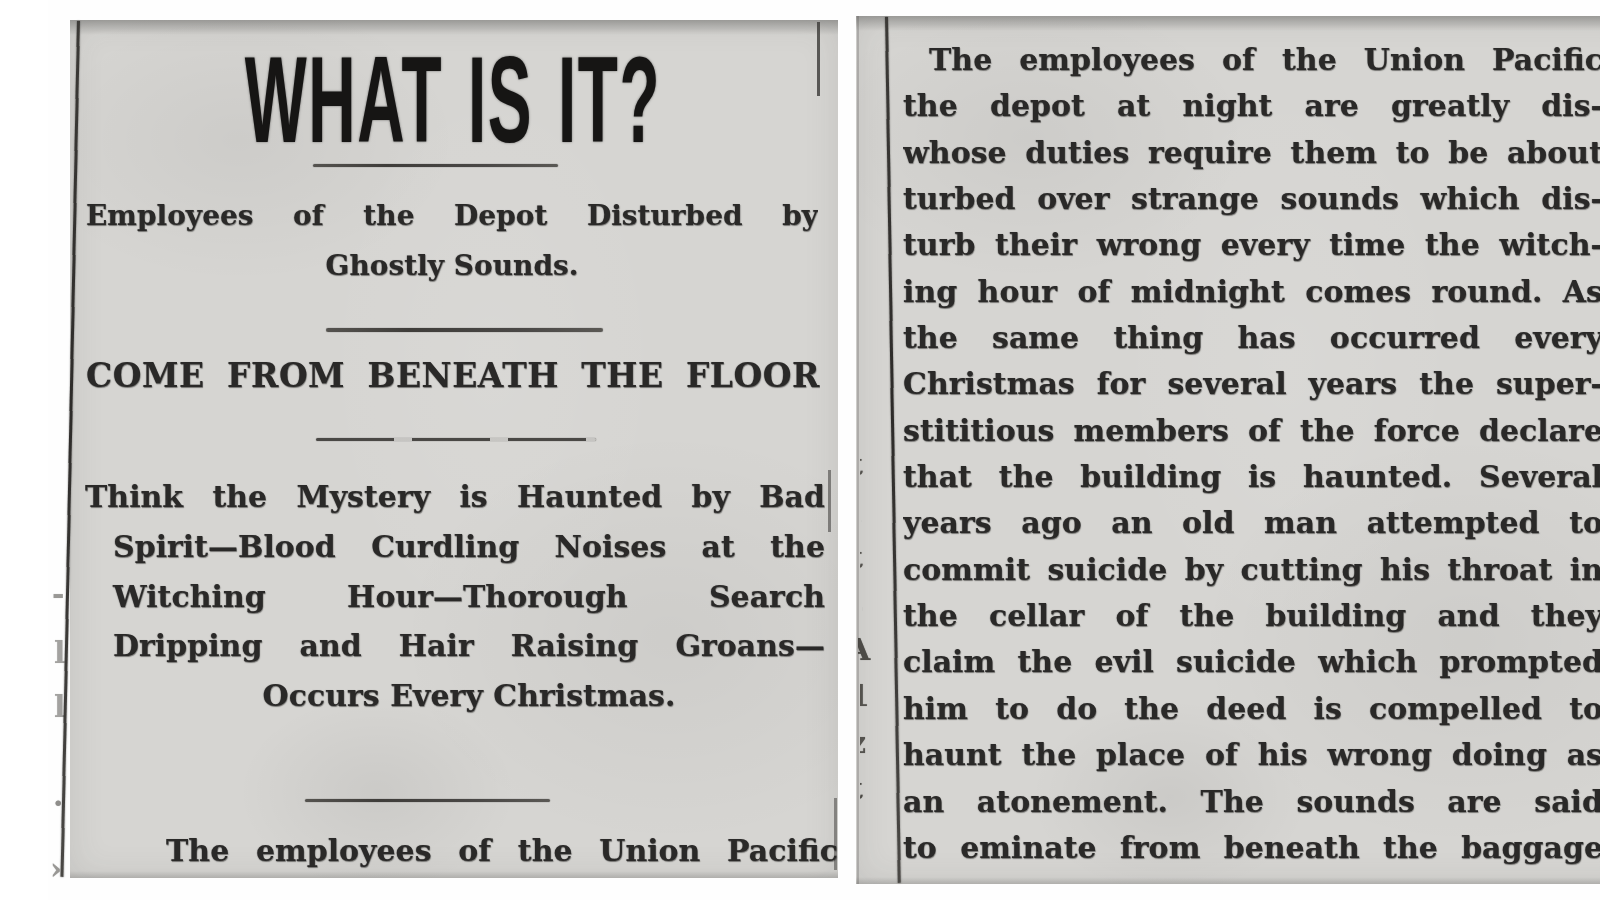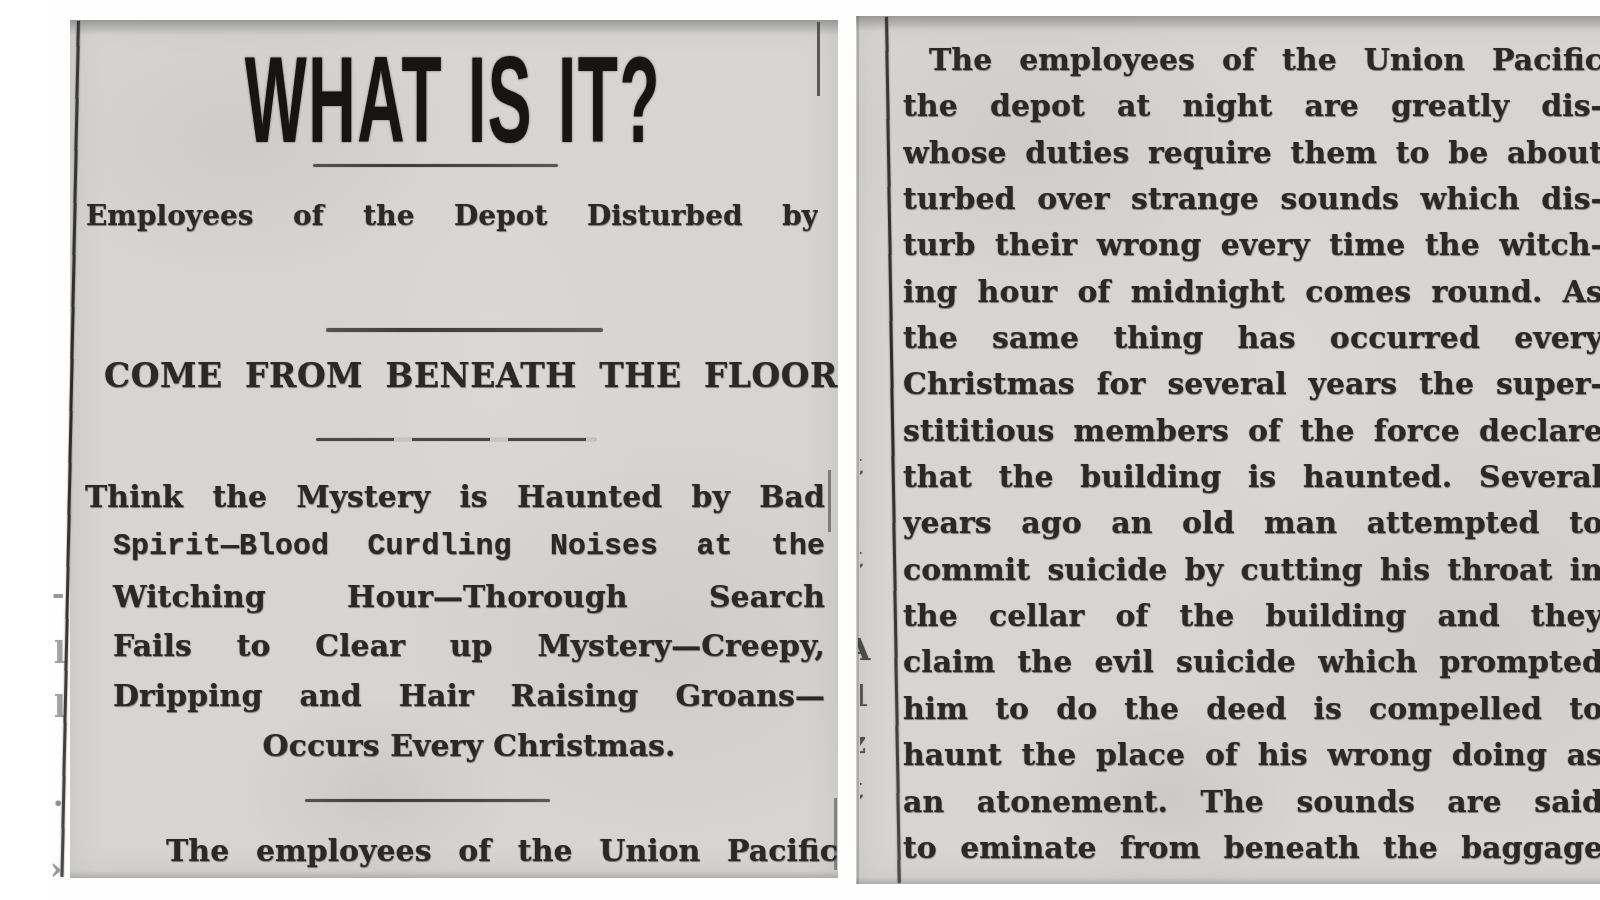--- a/index.html
+++ b/index.html
@@ -68,31 +68,31 @@
     <span>WHAT IS IT?</span>
   </div>
 
   <div class="hrule" style="left:265px;top:164px;width:245px;"></div>
   <div class="hrule" style="left:278px;top:328px;width:277px;height:4px;"></div>
   <div class="hrule dashed" style="left:268px;top:438px;width:280px;"></div>
   <div class="hrule" style="left:257px;top:799px;width:245px;"></div>
 
   <div class="block subhead" style="left:38px;top:197px;width:732px;">
       <div class="tl jl">Employees of the Depot Disturbed by</div>
+      <div class="tl cl">Ghostly Sounds.</div>
     </div>
 
-  <div class="block crossh" style="left:56px;top:357px;width:734px;">
+  <div class="block crossh" style="left:38px;top:357px;width:734px;">
       <div class="tl jl">COME FROM BENEATH THE FLOOR</div>
     </div>
 
   <div class="block deck" style="left:37px;top:478px;width:740px;">
       <div class="tl jl">Think the Mystery is Haunted by Bad</div>
-      <div class="tl jl" style="padding-left: 28px; font-family: Liberation Mono, monospace;">Spirit—Blood Curdling Noises at the</div>
+      <div class="tl jl" style="padding-left: 28px;">Spirit—Blood Curdling Noises at the</div>
       <div class="tl jl" style="padding-left: 28px;">Witching Hour—Thorough Search</div>
-      <div class="tl jl" style="padding-left: 28px;">Fails to Clear up Mystery—Creepy,</div>
       <div class="tl jl" style="padding-left: 28px;">Dripping and Hair Raising Groans—</div>
       <div class="tl ll" style="padding-left: 28px;">Occurs Every Christmas.</div>
     </div>
 
   <div class="block lead1" style="left:118px;top:832px;width:672px;">
     <div class="tl jl">The employees of the Union Pacific</div>
   </div>
 
   <div class="paper" style="left:808px;top:16px;width:784px;height:868px;"></div>
 

